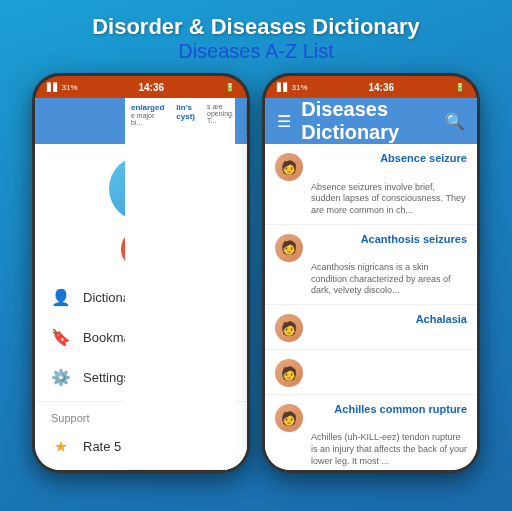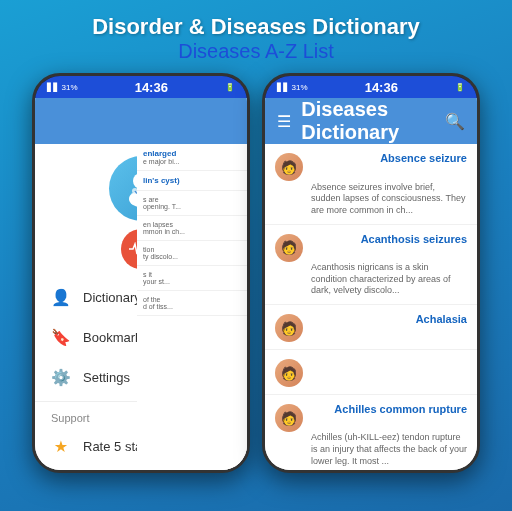--- a/index.html
+++ b/index.html
@@ -50,35 +50,35 @@
       border: 3px solid #333;
       overflow: hidden;
       display: flex;
       flex-direction: column;
       position: relative;
       box-shadow: 0 8px 25px rgba(0,0,0,0.5);
     }
 
     
     .phone-top-bar {
-      background: #1d4ed8;
+      background: #c2410c;
       height: 22px;
       display: flex;
       align-items: center;
       justify-content: space-between;
       padding: 8px 12px;
       flex-shrink: 0;
     }
     .phone-top-bar .signal {
       color: white;
       font-size: 8px;
     }
     .phone-top-bar .time {
       color: white;
-      font-size: 13px;
+      font-size: 10px;
       font-weight: bold;
     }
     .phone-top-bar .battery {
       color: white;
       font-size: 8px;
     }
 
     
     .phone-screen {
       flex: 1;
@@ -188,27 +188,27 @@
     .disease-desc {
       font-size: 9px;
       color: #666;
       line-height: 1.3;
       margin-top: 16px;
     }
 
     
     .bg-content {
       position: absolute;
-      right: 0;
+      right: 12px;
       top: 22px;
       width: 110px;
       background: white;
       height: calc(100% - 22px);
       display: flex;
-      flex-direction: column;
+      flex-direction: row;
     }
     .bg-app-bar {
       background: #4a90d9;
       height: 46px;
     }
     .bg-list-item {
       padding: 5px 6px;
       border-bottom: 1px solid #f0f0f0;
       font-size: 7px;
       color: #666;

